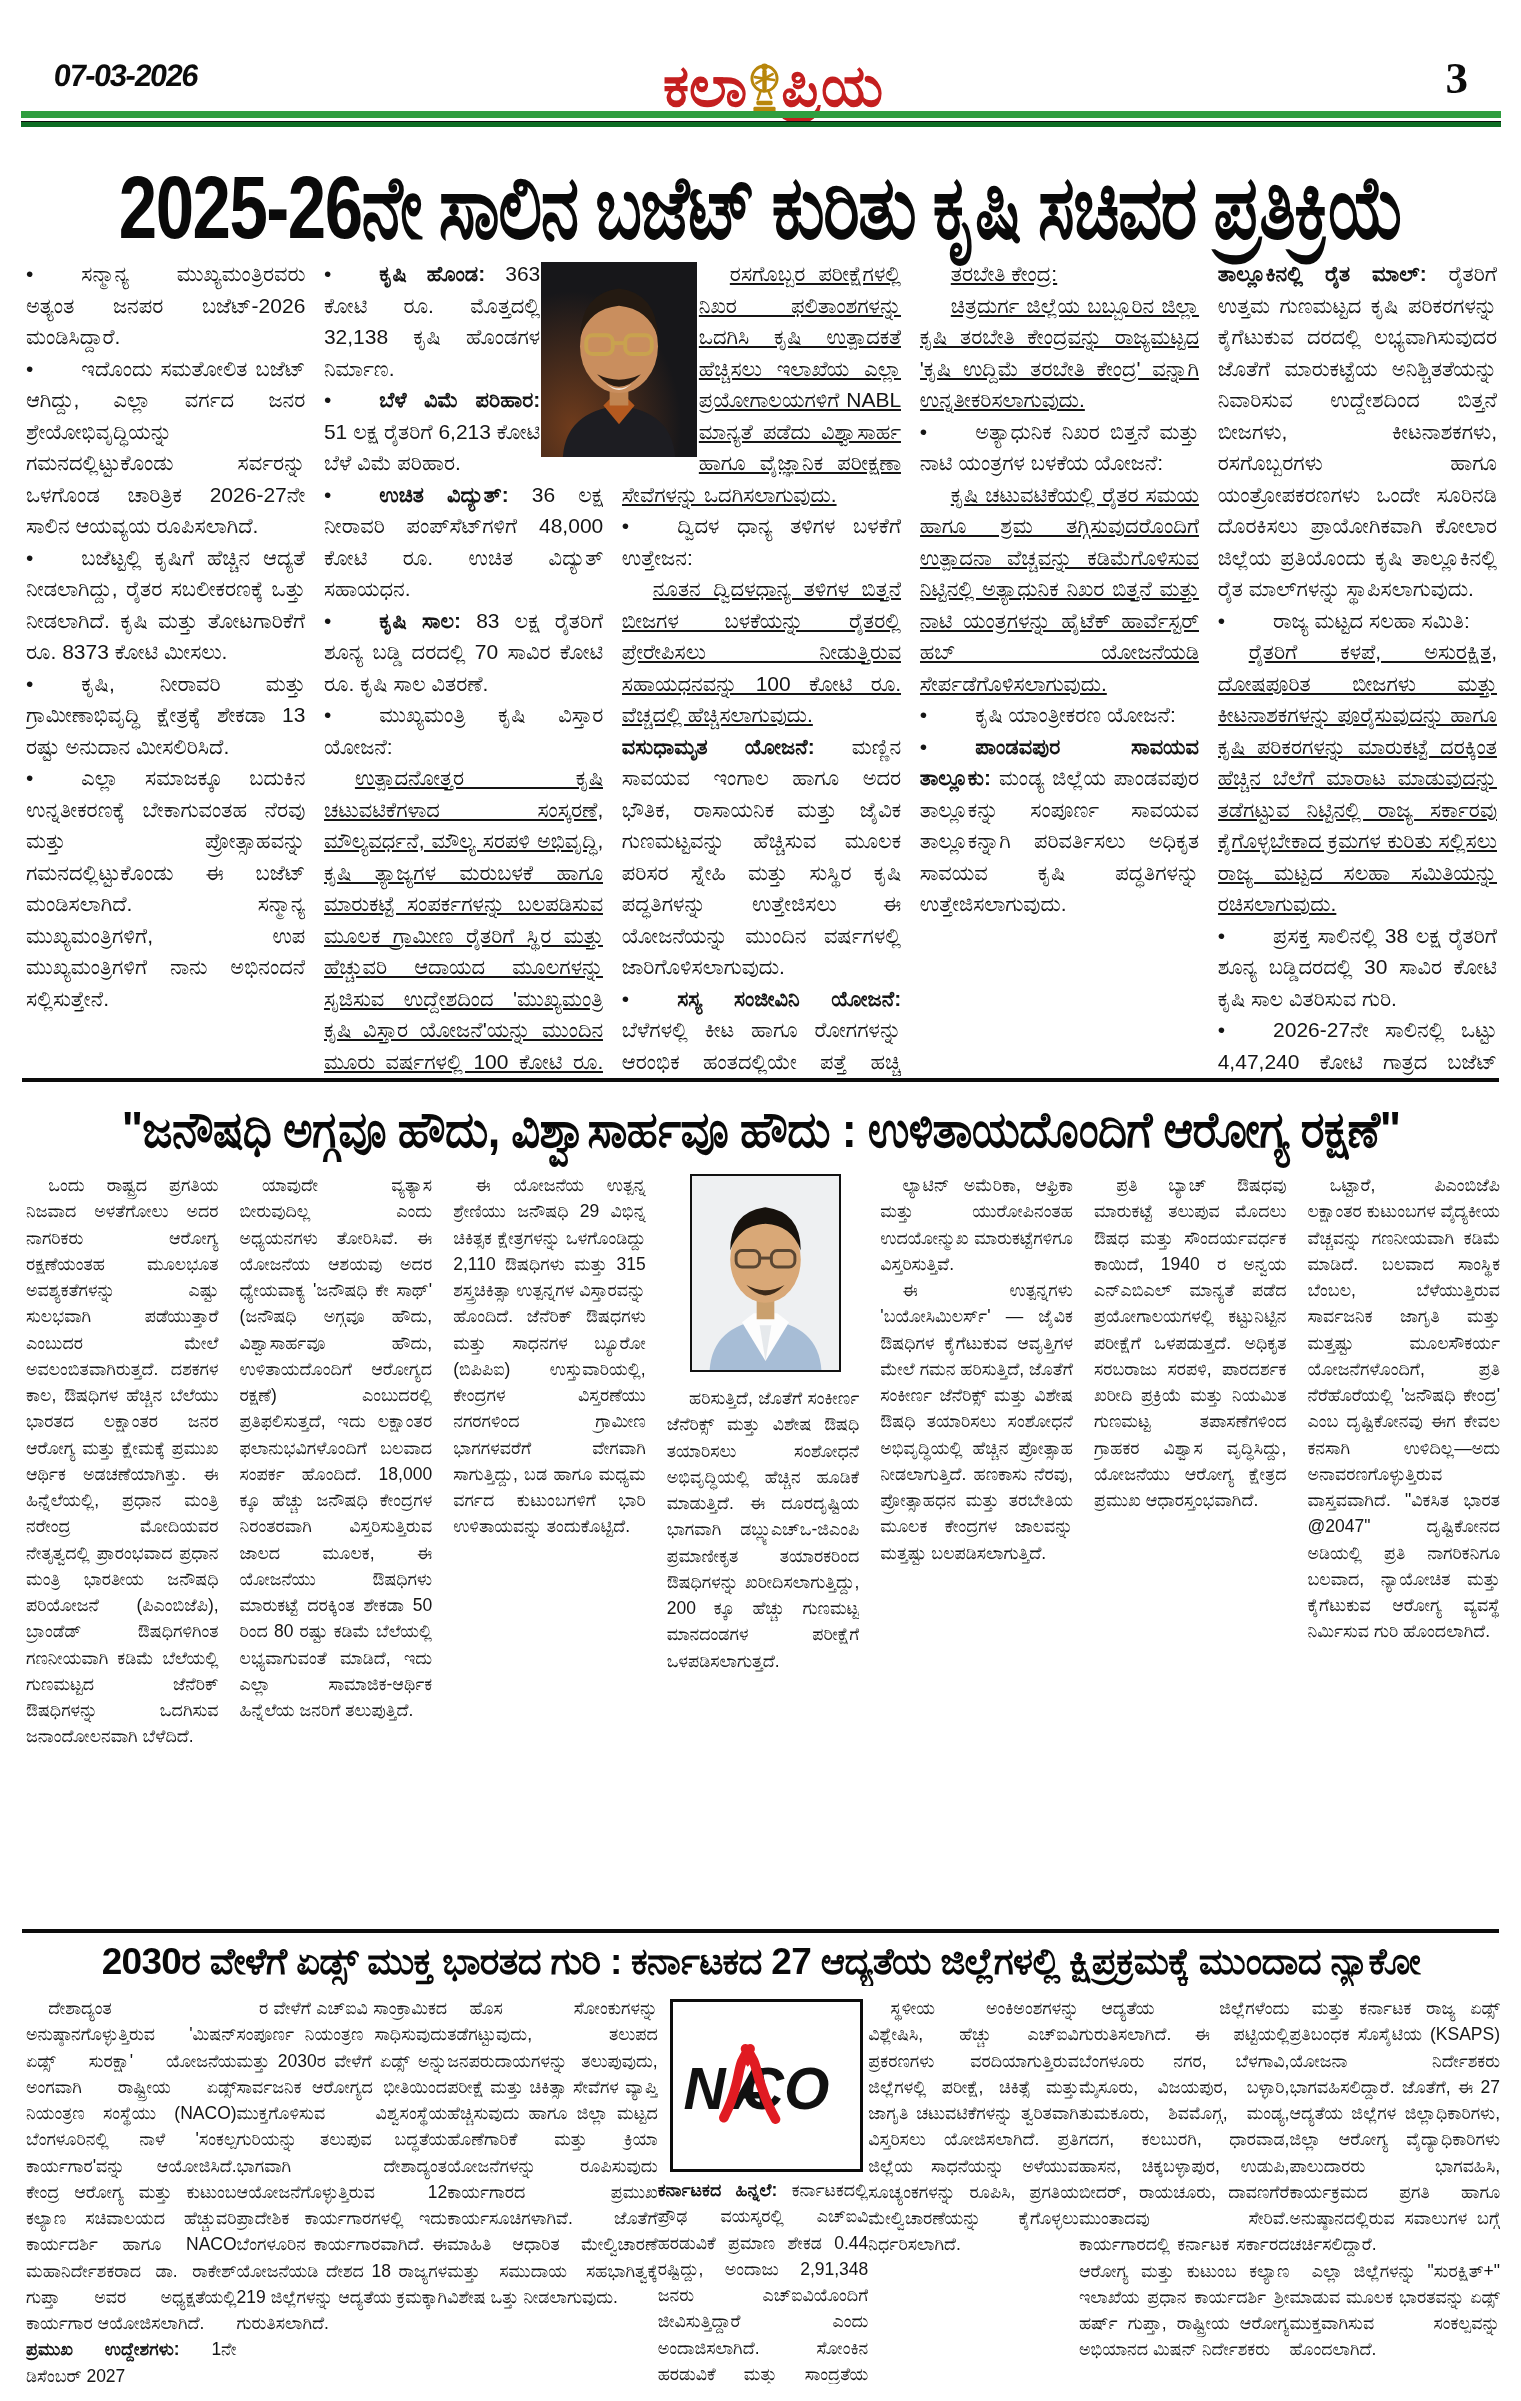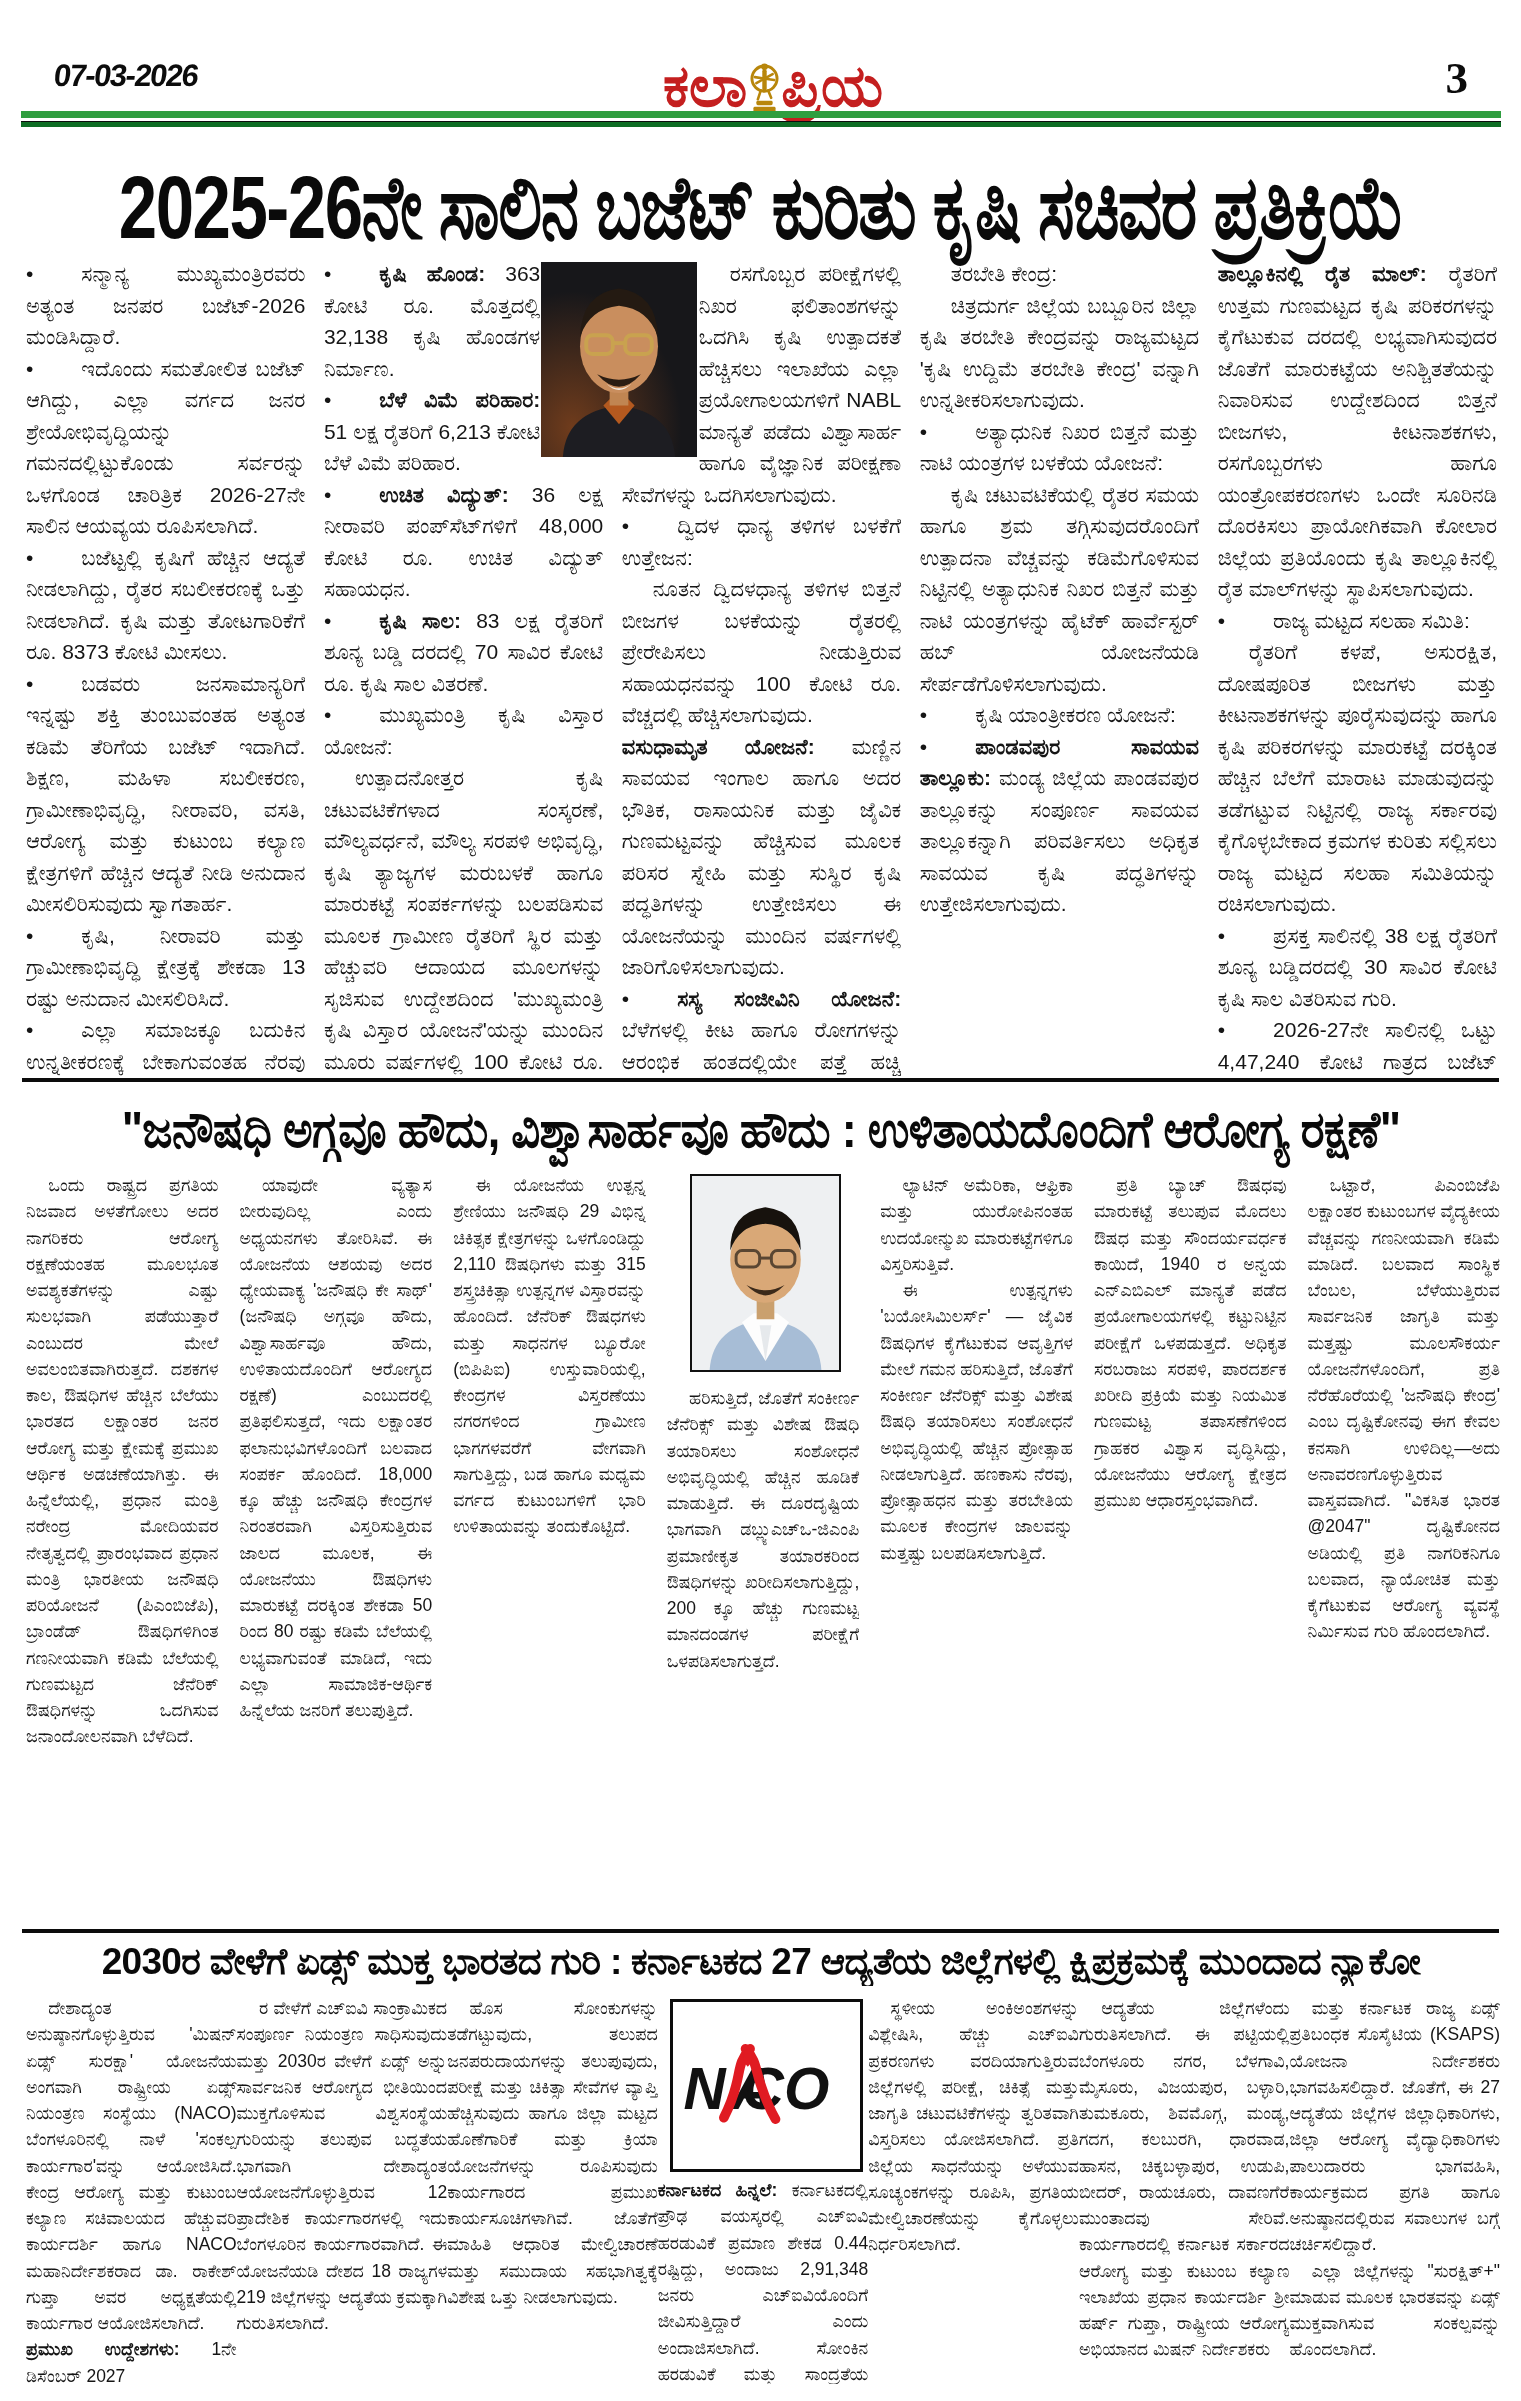--- a/index.html
+++ b/index.html
@@ -38,21 +38,21 @@
   .d2{top:1929px;}
   
   .body{position:absolute;display:flex;}
   .a1{left:26px;top:258px;width:1471px;height:818px;gap:18.6px;}
   .a2{left:26px;top:1172px;width:1474px;height:754px;gap:21px;}
   .a3{left:26px;top:1995px;width:1474px;height:389px;}
   .col{flex:1 1 0;overflow:hidden;text-align:justify;}
   .a1 .col{font-size:21px;line-height:1.5;}
   .a2 .col,.a3 .col{font-size:17.5px;line-height:1.5;}
   .col p{margin:0;}
-  .a1 .col p.pl{text-indent:31px;}
+  .a1 .col p.pl{text-indent:31px;text-decoration:underline;}
   .a2 .col p.pl,.a3 .col p.pl{text-indent:22.3px;}
   .bl{padding-right:48px;}
   
   .photo1{position:absolute;left:541px;top:262px;width:156px;height:195px;}
   .photo1 svg{display:block;width:100%;height:100%;}
   .photo2{position:absolute;left:690px;top:1174px;width:147px;height:194px;border:2.2px solid #111;background:#f4f2ee;}
   .photo2 svg{display:block;width:100%;height:100%;}
   .nacobox{position:absolute;left:670px;top:1999px;width:187px;height:167px;border:3.7px solid #0c0c0c;background:#ffffff;}
   .nacobox svg{display:block;width:100%;height:100%;}
 </style>
@@ -77,21 +77,20 @@
   <div class="hdr-page">3</div>
   <div class="rule-green-1" style="background: rgb(47, 158, 63);"></div>
   <div class="rule-green-2" style="background: rgb(14, 109, 36);"></div>
 
   <div class="headline h1">2025-26ನೇ ಸಾಲಿನ ಬಜೆಟ್ ಕುರಿತು ಕೃಷಿ ಸಚಿವರ ಪ್ರತಿಕ್ರಿಯೆ</div>
   <div class="body a1">
       <div class="col">
         <p><span class="bl">•</span>ಸನ್ಮಾನ್ಯ ಮುಖ್ಯಮಂತ್ರಿರವರು ಅತ್ಯಂತ ಜನಪರ ಬಜೆಟ್-2026 ಮಂಡಿಸಿದ್ದಾರೆ.</p>
         <p><span class="bl">•</span>ಇದೊಂದು ಸಮತೋಲಿತ ಬಜೆಟ್ ಆಗಿದ್ದು, ಎಲ್ಲಾ ವರ್ಗದ ಜನರ ಶ್ರೇಯೋಭಿವೃದ್ಧಿಯನ್ನು ಗಮನದಲ್ಲಿಟ್ಟುಕೊಂಡು ಸರ್ವರನ್ನು ಒಳಗೊಂಡ ಚಾರಿತ್ರಿಕ 2026-27ನೇ ಸಾಲಿನ ಆಯವ್ಯಯ ರೂಪಿಸಲಾಗಿದೆ.</p>
         <p><span class="bl">•</span>ಬಜೆಟ್ಟಲ್ಲಿ ಕೃಷಿಗೆ ಹೆಚ್ಚಿನ ಆದ್ಯತೆ ನೀಡಲಾಗಿದ್ದು, ರೈತರ ಸಬಲೀಕರಣಕ್ಕೆ ಒತ್ತು ನೀಡಲಾಗಿದೆ. ಕೃಷಿ ಮತ್ತು ತೋಟಗಾರಿಕೆಗೆ ರೂ. 8373 ಕೋಟಿ ಮೀಸಲು.</p>
-        <p><span class="bl">•</span>ಬಡವರು ಜನಸಾಮಾನ್ಯರಿಗೆ ಇನ್ನಷ್ಟು ಶಕ್ತಿ ತುಂಬುವಂತಹ ಅತ್ಯಂತ ಕಡಿಮೆ ತೆರಿಗೆಯ ಬಜೆಟ್ ಇದಾಗಿದೆ. ಶಿಕ್ಷಣ, ಮಹಿಳಾ ಸಬಲೀಕರಣ, ಗ್ರಾಮೀಣಾಭಿವೃದ್ಧಿ, ನೀರಾವರಿ, ವಸತಿ, ಆರೋಗ್ಯ ಮತ್ತು ಕುಟುಂಬ ಕಲ್ಯಾಣ ಕ್ಷೇತ್ರಗಳಿಗೆ ಹೆಚ್ಚಿನ ಆದ್ಯತೆ ನೀಡಿ ಅನುದಾನ ಮೀಸಲಿರಿಸುವುದು ಸ್ವಾಗತಾರ್ಹ.</p>
         <p><span class="bl">•</span>ಕೃಷಿ, ನೀರಾವರಿ ಮತ್ತು ಗ್ರಾಮೀಣಾಭಿವೃದ್ಧಿ ಕ್ಷೇತ್ರಕ್ಕೆ ಶೇಕಡಾ 13 ರಷ್ಟು ಅನುದಾನ ಮೀಸಲಿರಿಸಿದೆ.</p>
         <p><span class="bl">•</span>ಎಲ್ಲಾ ಸಮಾಜಕ್ಕೂ ಬದುಕಿನ ಉನ್ನತೀಕರಣಕ್ಕೆ ಬೇಕಾಗುವಂತಹ ನೆರವು ಮತ್ತು ಪ್ರೋತ್ಸಾಹವನ್ನು ಗಮನದಲ್ಲಿಟ್ಟುಕೊಂಡು ಈ ಬಜೆಟ್ ಮಂಡಿಸಲಾಗಿದೆ. ಸನ್ಮಾನ್ಯ ಮುಖ್ಯಮಂತ್ರಿಗಳಿಗೆ, ಉಪ ಮುಖ್ಯಮಂತ್ರಿಗಳಿಗೆ ನಾನು ಅಭಿನಂದನೆ ಸಲ್ಲಿಸುತ್ತೇನೆ.</p>
       </div>
       <div class="col">
         <div style="float: right; width: 63px; height: 203px;"></div>
         <p><span class="bl">•</span><b>ಕೃಷಿ ಹೊಂಡ: </b>363 ಕೋಟಿ ರೂ. ಮೊತ್ತದಲ್ಲಿ 32,138 ಕೃಷಿ ಹೊಂಡಗಳ ನಿರ್ಮಾಣ.</p>
         <p><span class="bl">•</span><b>ಬೆಳೆ ವಿಮೆ ಪರಿಹಾರ: </b>51 ಲಕ್ಷ ರೈತರಿಗೆ 6,213 ಕೋಟಿ ಬೆಳೆ ವಿಮೆ ಪರಿಹಾರ.</p>
         <p><span class="bl">•</span><b>ಉಚಿತ ವಿದ್ಯುತ್: </b>36 ಲಕ್ಷ ನೀರಾವರಿ ಪಂಪ್‌ಸೆಟ್‌ಗಳಿಗೆ 48,000 ಕೋಟಿ ರೂ. ಉಚಿತ ವಿದ್ಯುತ್ ಸಹಾಯಧನ.</p>
         <p><span class="bl">•</span><b>ಕೃಷಿ ಸಾಲ: </b>83 ಲಕ್ಷ ರೈತರಿಗೆ ಶೂನ್ಯ ಬಡ್ಡಿ ದರದಲ್ಲಿ 70 ಸಾವಿರ ಕೋಟಿ ರೂ. ಕೃಷಿ ಸಾಲ ವಿತರಣೆ.</p>
         <p><span class="bl">•</span>ಮುಖ್ಯಮಂತ್ರಿ ಕೃಷಿ ವಿಸ್ತಾರ ಯೋಜನೆ:</p>

